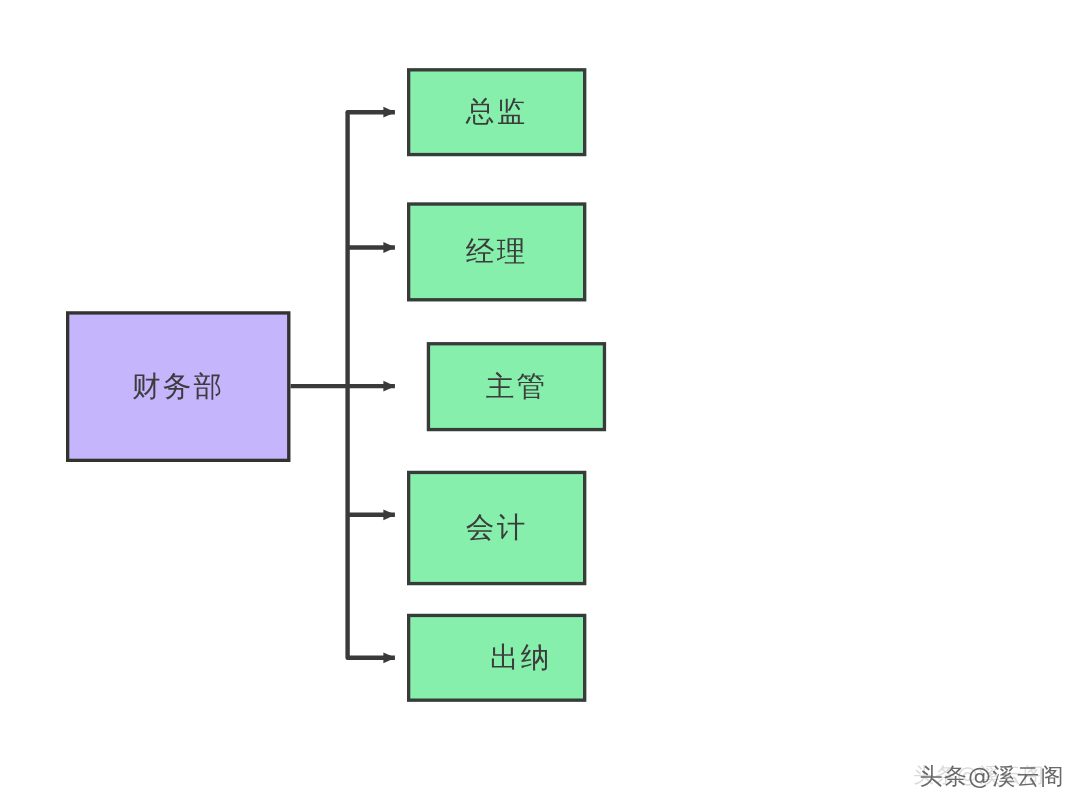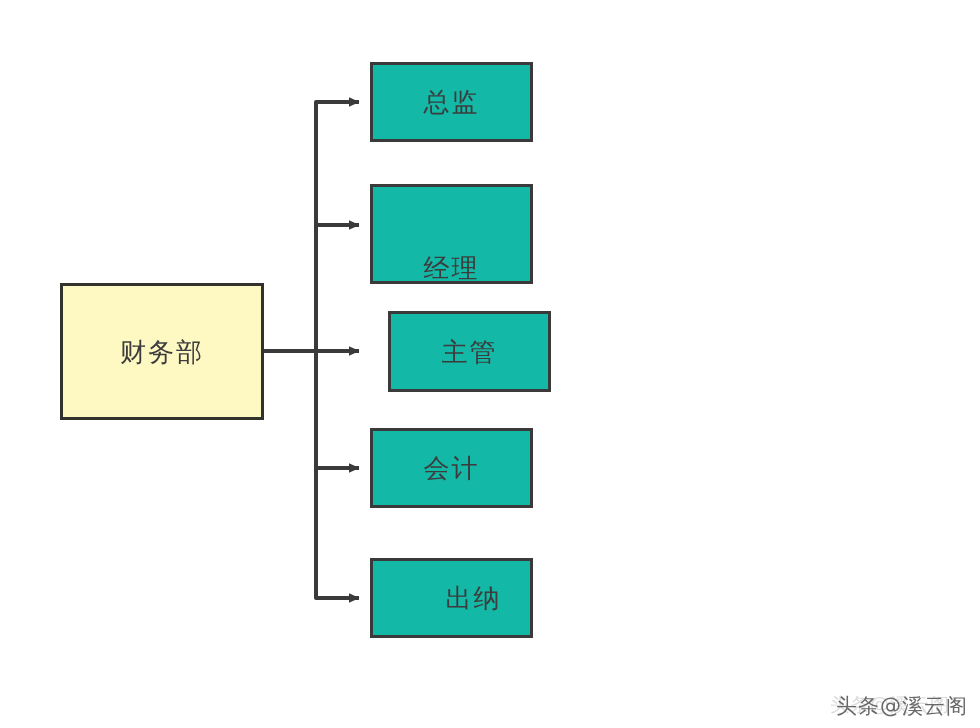--- a/index.html
+++ b/index.html
@@ -25,29 +25,29 @@
     width: 980px;
     height: 728px;
   }
   .node-box {
     position: absolute;
     box-sizing: border-box;
     display: flex;
     align-items: center;
     justify-content: center;
     border: 3px solid #3a3a3a;
-    background: #14b8a6;
+    background: #86efac;
     color: #3c3c3c;
     font-size: 26px;
     letter-spacing: 2px;
     line-height: 1;
     font-family: "DejaVu Sans", "Liberation Sans", sans-serif;
   }
   .node-root {
-    background: #fef9c3;
+    background: #c4b5fd;
     border-color: #33332e;
   }
   .node-label {
     display: block;
     white-space: nowrap;
   }
   #watermark {
     position: absolute;
     right: 12px;
     bottom: 8px;
@@ -98,29 +98,29 @@
   </svg>
 
   <div class="node-box node-root" style="left:60px; top:283px; width:204px; height:137px;">
     <span class="node-label">财务部</span>
   </div>
 
   <div class="node-box" style="left:370px; top:62px; width:163px; height:80px;">
     <span class="node-label">总监</span>
   </div>
 
-  <div class="node-box" style="left:370px; top:184px; width:163px; height:100px;align-items:flex-end;">
+  <div class="node-box" style="left:370px; top:184px; width:163px; height:90px;">
     <span class="node-label">经理</span>
   </div>
 
   <div class="node-box" style="left:388px; top:311px; width:163px; height:81px;">
     <span class="node-label">主管</span>
   </div>
 
-  <div class="node-box" style="left:370px; top:428px; width:163px; height:80px;">
+  <div class="node-box" style="left:370px; top:428px; width:163px; height:104px;">
     <span class="node-label">会计</span>
   </div>
 
   <div class="node-box" style="left:370px; top:558px; width:163px; height:80px;padding-left:44px;">
     <span class="node-label">出纳</span>
   </div>
 
   <div id="watermark-ghost">头条@溪云阁</div>
   <div id="watermark">头条@溪云阁</div>
 

